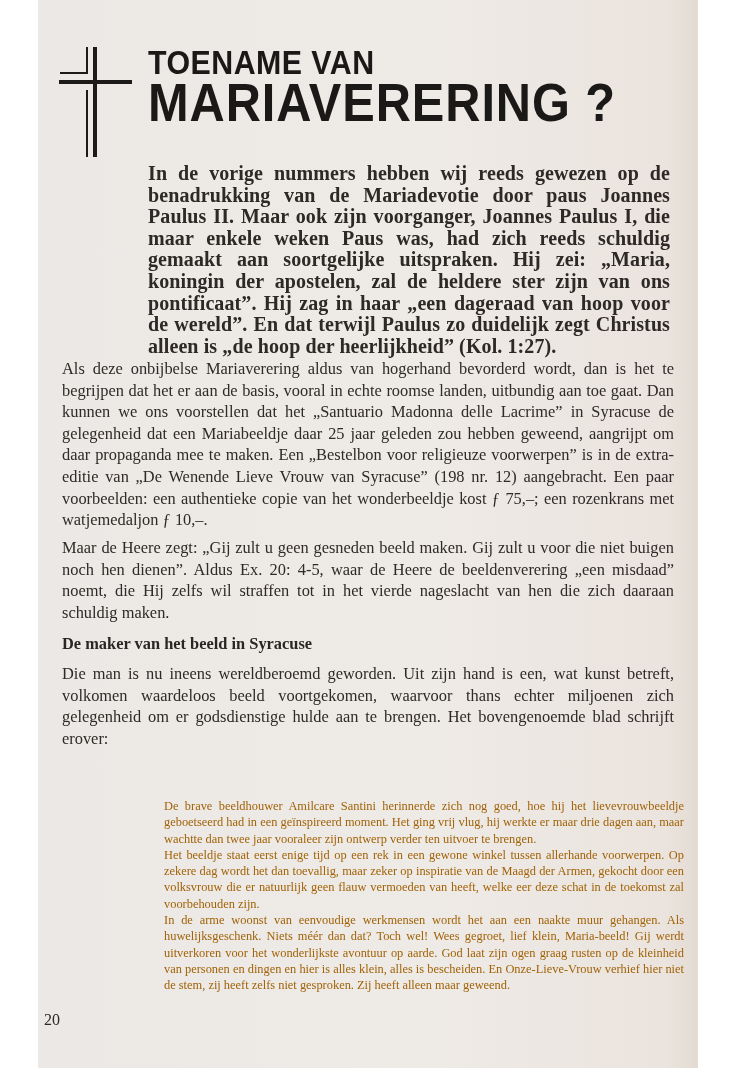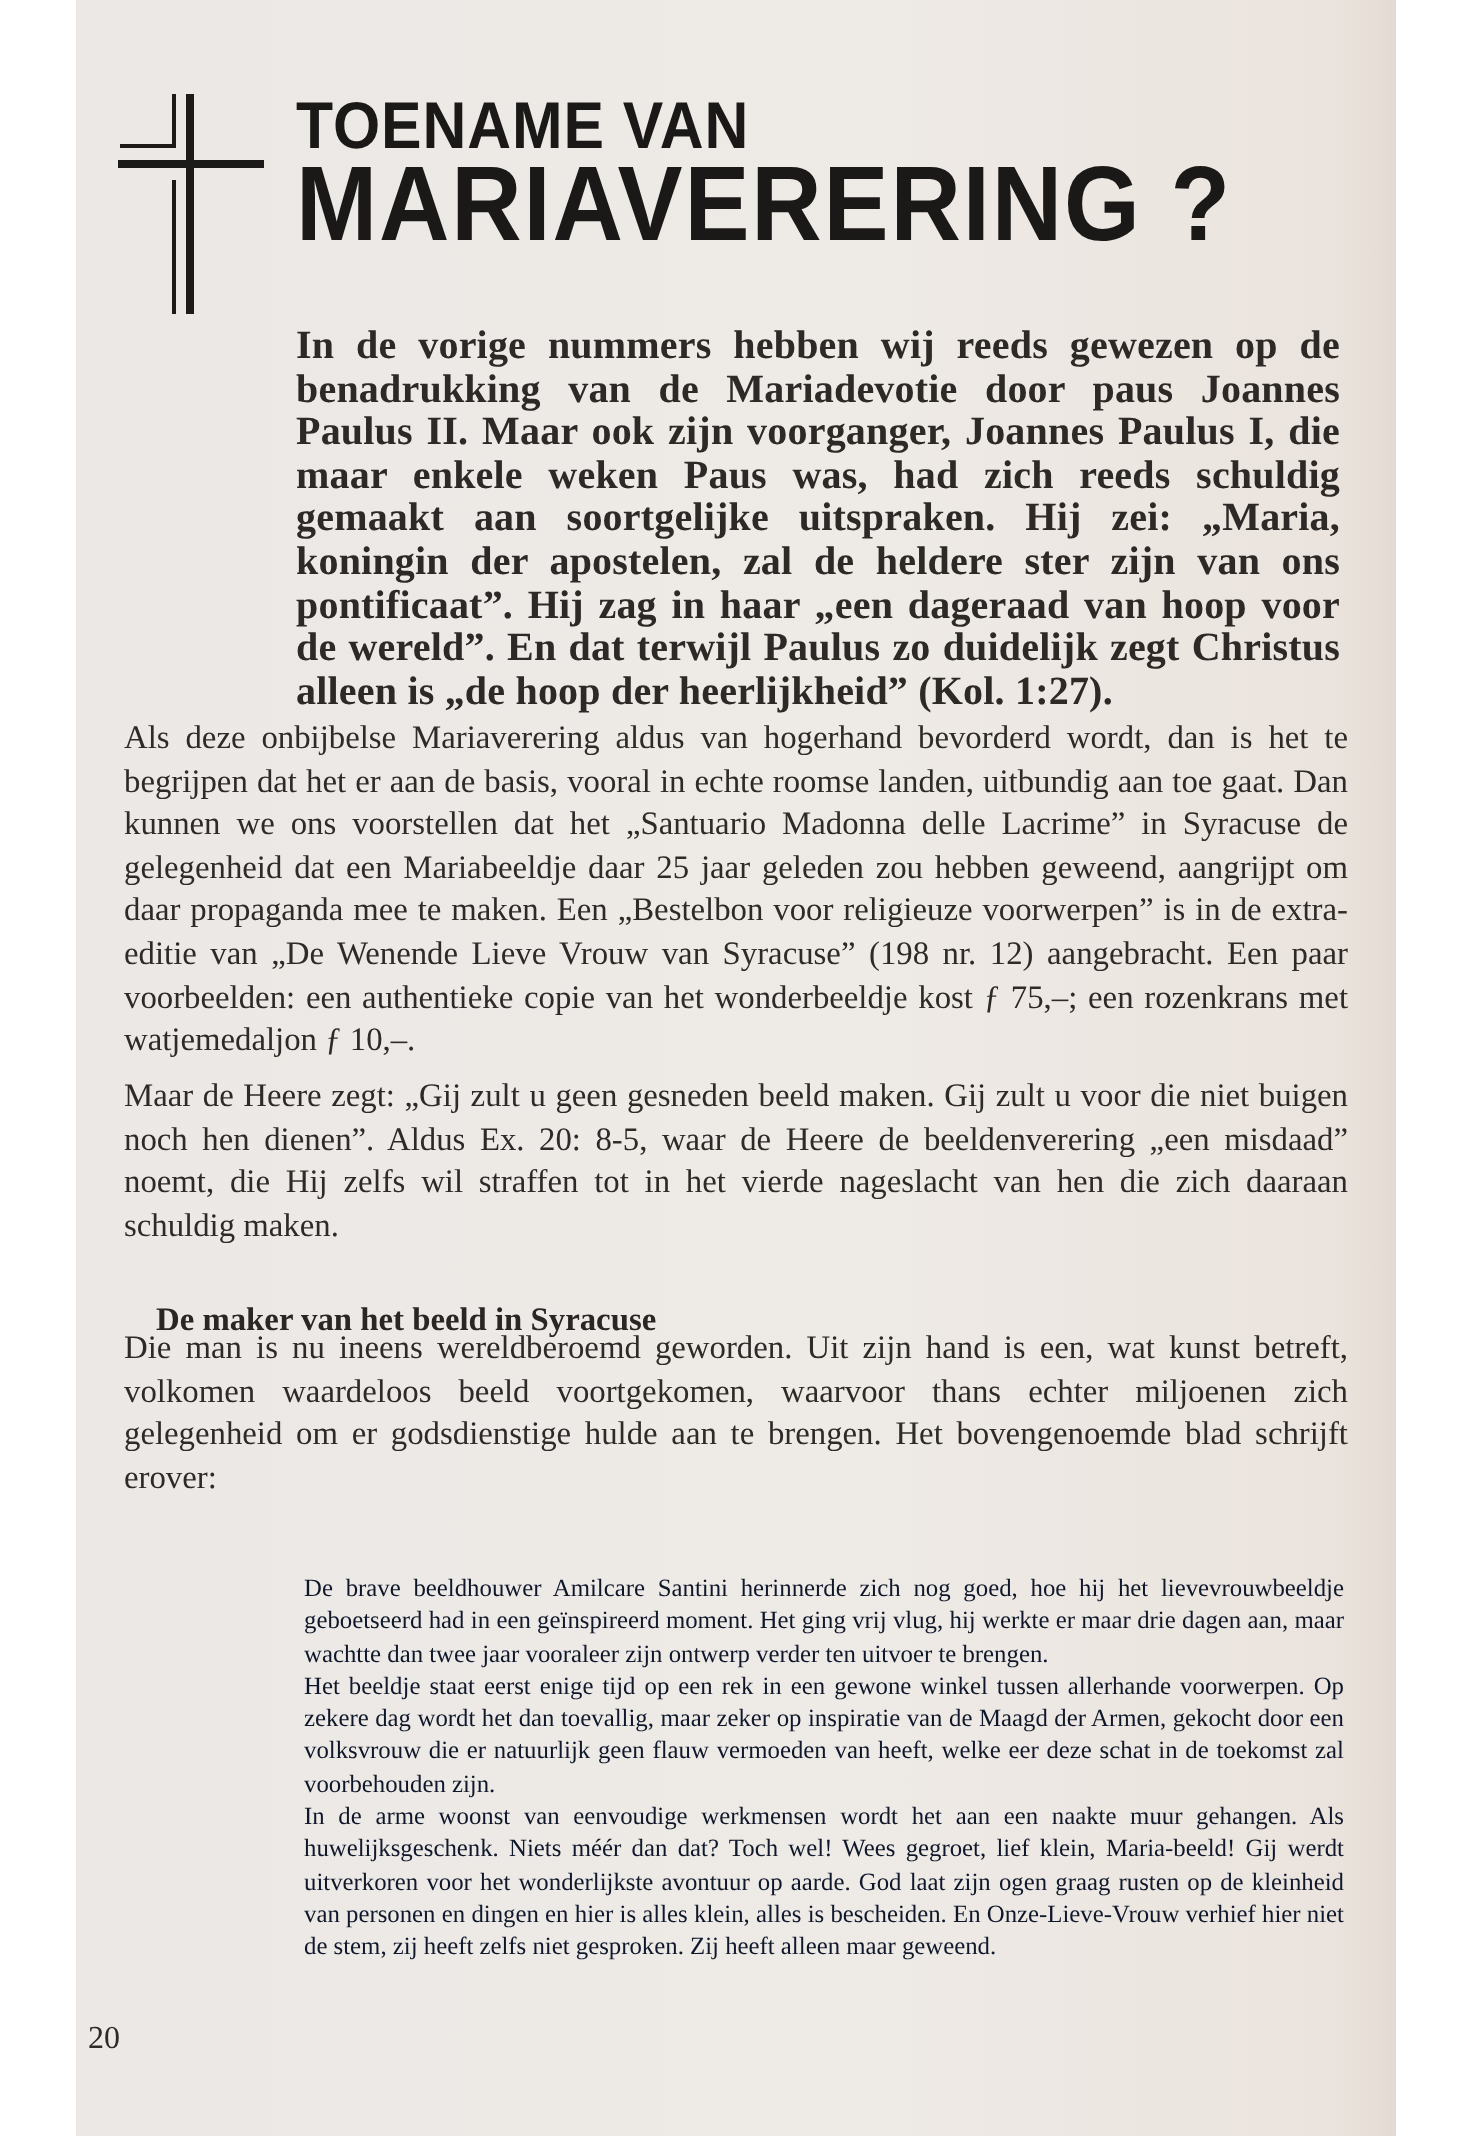--- a/index.html
+++ b/index.html
@@ -32,27 +32,27 @@
     font-size: 20px; line-height: 21.6px; text-align: justify; font-weight: bold; color: #2d2926;
     letter-spacing: 0.1px;
   }
   .body-text {
     position: absolute; left: 62px; width: 612px; margin: 0;
     font-size: 16.4px; line-height: 21.6px; text-align: justify; color: #2e2a27;
   }
   .p1 { top: 358px; }
   .p2 { top: 537px; }
   .subhead {
-    position: absolute; left: 62px; top: 633px; margin: 16px;
+    position: absolute; left: 62px; top: 633px; margin: 0;
     font-size: 16.4px; font-weight: bold; color: #2a2624; line-height: 21.6px;
   }
   .p3 { top: 663px; }
   .quote {
-    position: absolute; left: 148px; top: 782px; width: 520px; margin: 4px;
-    font-size: 12.4px; line-height: 16.3px; text-align: justify; color: #0f172a;
+    position: absolute; left: 148px; top: 782px; width: 520px; margin: 16px;
+    font-size: 12.4px; line-height: 16.3px; text-align: justify; color: #a16207;
   }
   .quote p { margin: 0; }
   .pagenum {
     position: absolute; left: 44px; top: 1011px; font-size: 16px; color: #2e2a27; margin: 0;
   }
   .body-text p { margin: 0; }
 </style>
 </head>
 <body>
 
@@ -68,21 +68,21 @@
 
 <h1 class="title1">TOENAME VAN</h1>
 <h1 class="title2">MARIAVERERING ?</h1>
 
 <p class="intro">In de vorige nummers hebben wij reeds gewezen op de benadrukking van de Mariadevotie door paus Joannes Paulus II. Maar ook zijn voorganger, Joannes Paulus I, die maar enkele weken Paus was, had zich reeds schuldig gemaakt aan soortgelijke uitspraken. Hij zei: „Maria, koningin der apostelen, zal de heldere ster zijn van ons pontificaat”. Hij zag in haar „een dageraad van hoop voor de wereld”. En dat terwijl Paulus zo duidelijk zegt Christus alleen is „de hoop der heerlijkheid” (Kol. 1:27).</p>
 
 <div class="body-text p1">
   <p>Als deze onbijbelse Mariaverering aldus van hogerhand bevorderd wordt, dan is het te begrijpen dat het er aan de basis, vooral in echte roomse landen, uitbundig aan toe gaat. Dan kunnen we ons voorstellen dat het „Santuario Madonna delle Lacrime” in Syracuse de gelegenheid dat een Mariabeeldje daar 25 jaar geleden zou hebben geweend, aangrijpt om daar propaganda mee te maken. Een „Bestelbon voor religieuze voorwerpen” is in de extra-editie van „De Wenende Lieve Vrouw van Syracuse” (198 nr. 12) aangebracht. Een paar voorbeelden: een authentieke copie van het wonderbeeldje kost ƒ 75,–; een rozenkrans met watjemedaljon ƒ 10,–.</p>
 </div>
 <div class="body-text p2">
-  <p>Maar de Heere zegt: „Gij zult u geen gesneden beeld  maken. Gij zult u voor die niet buigen noch hen dienen”. Aldus Ex. 20: 8-5, waar de Heere de beeldenverering „een misdaad” noemt, die Hij zelfs wil straffen tot in het vierde nageslacht van hen die zich daaraan schuldig maken.</p>
+  <p>Maar de Heere zegt: „Gij zult u geen gesneden beeld  maken. Gij zult u voor die niet buigen noch hen dienen”. Aldus Ex. 20: 4-5, waar de Heere de beeldenverering „een misdaad” noemt, die Hij zelfs wil straffen tot in het vierde nageslacht van hen die zich daaraan schuldig maken.</p>
 </div>
 
 <h2 class="subhead">De maker van het beeld in Syracuse</h2>
 
 <div class="body-text p3">
   <p>Die man is nu ineens wereldberoemd geworden. Uit zijn hand is een, wat kunst betreft, volkomen waardeloos beeld voortgekomen, waarvoor thans echter miljoenen zich gelegenheid om er godsdienstige hulde aan te brengen. Het bovengenoemde blad schrijft erover:</p>
 </div>
 
 <blockquote class="quote">
   <p>De brave beeldhouwer Amilcare Santini herinnerde zich nog goed, hoe hij het lievevrouwbeeldje geboetseerd had in een geïnspireerd moment. Het ging vrij vlug, hij werkte er maar drie dagen aan, maar wachtte dan twee jaar vooraleer zijn ontwerp verder ten uitvoer te brengen.</p>

